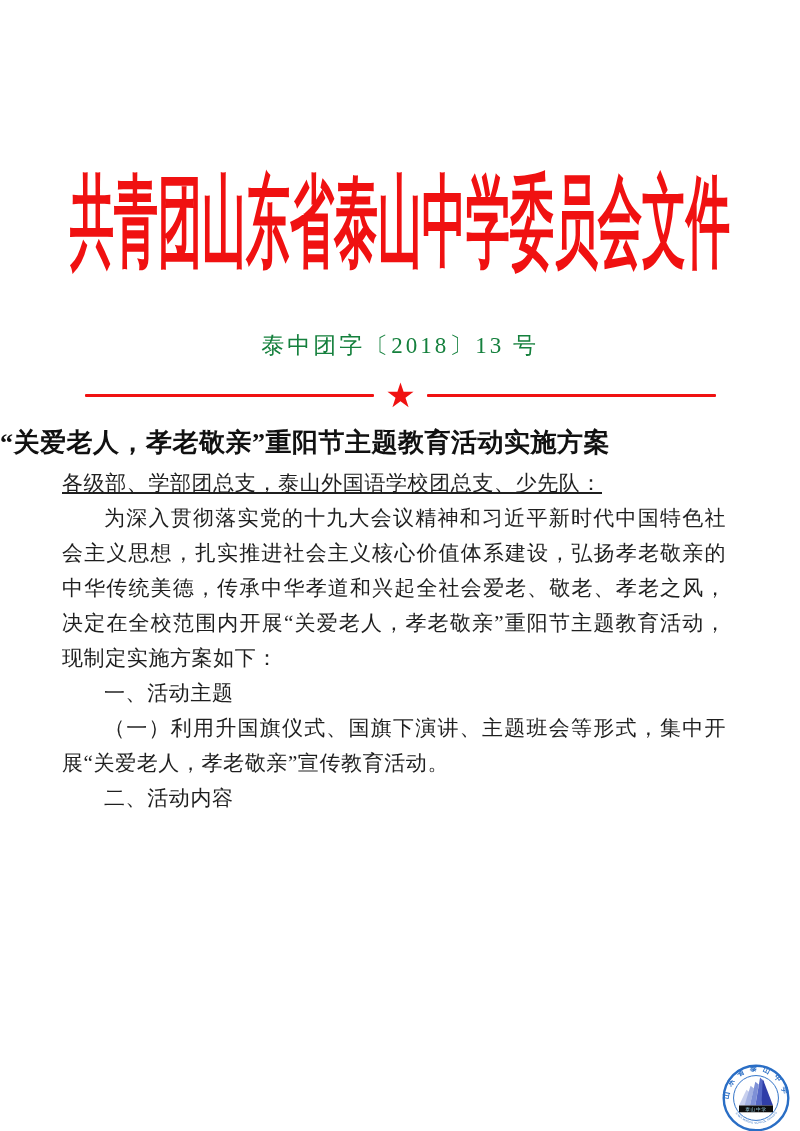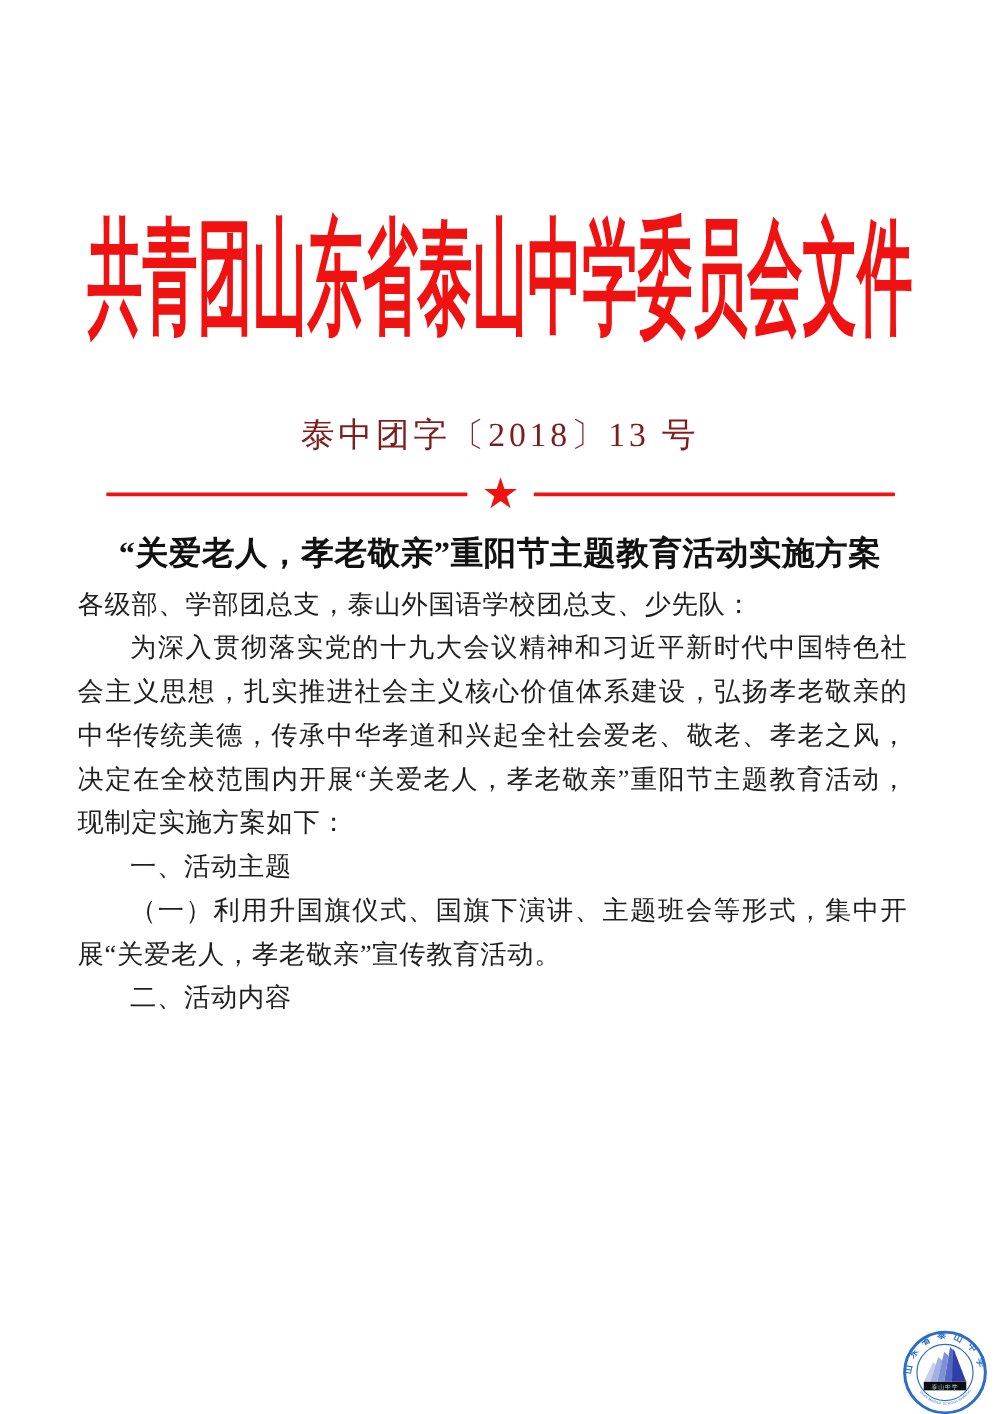--- a/index.html
+++ b/index.html
@@ -18,49 +18,49 @@
   .letterhead {
     font-size:100px; line-height:102px; font-weight:bold;
     color:#f01111; white-space:nowrap;
     transform:scaleX(0.44); transform-origin:center top;
     letter-spacing:0;
   }
 
   
   .doc-number {
     position:absolute; top:326px; left:0; right:0;
-    text-align:center; font-size:27px; letter-spacing:3px; color:#7f1d1d;
+    text-align:center; font-size:23px; letter-spacing:3px; color:#15803d;
   }
 
   
   .separator {
     position:absolute; top:376px; left:85px; right:84px; height:30px;
     display:flex; align-items:center;
   }
   .sep-line { flex:1; height:3px; background:#f01111; border-radius:1px; }
   .sep-star {
     color:#f01111; font-size:34px; line-height:30px; margin:0 11px;
     font-family:"DejaVu Sans",sans-serif;
   }
 
   
   .doc-title {
     position:absolute; top:421px; left:0; right:0;
-    text-align:center; font-size:26px; font-weight:bold;
+    font-size:26px; font-weight:bold;
     letter-spacing:0.5px; color:#111;
   }
 
   
   .body-text {
     position:absolute; top:462px; left:62px; width:664px;
     font-size:21px; line-height:35px; letter-spacing:0.6px;
     text-align:justify; text-justify:inter-character; word-break:break-all;
   }
   .body-text p { margin:0; text-indent:2em; }
-  .body-text p.salutation { text-indent:0; }
+  .body-text p.salutation { text-indent:0;text-decoration:underline; }
 
   
   .seal {
     position:absolute; left:722px; top:1060px; width:68px; height:68px;
   }
   .seal svg { width:100%; height:100%; display:block; }
 </style>
 </head>
 <body>
 

